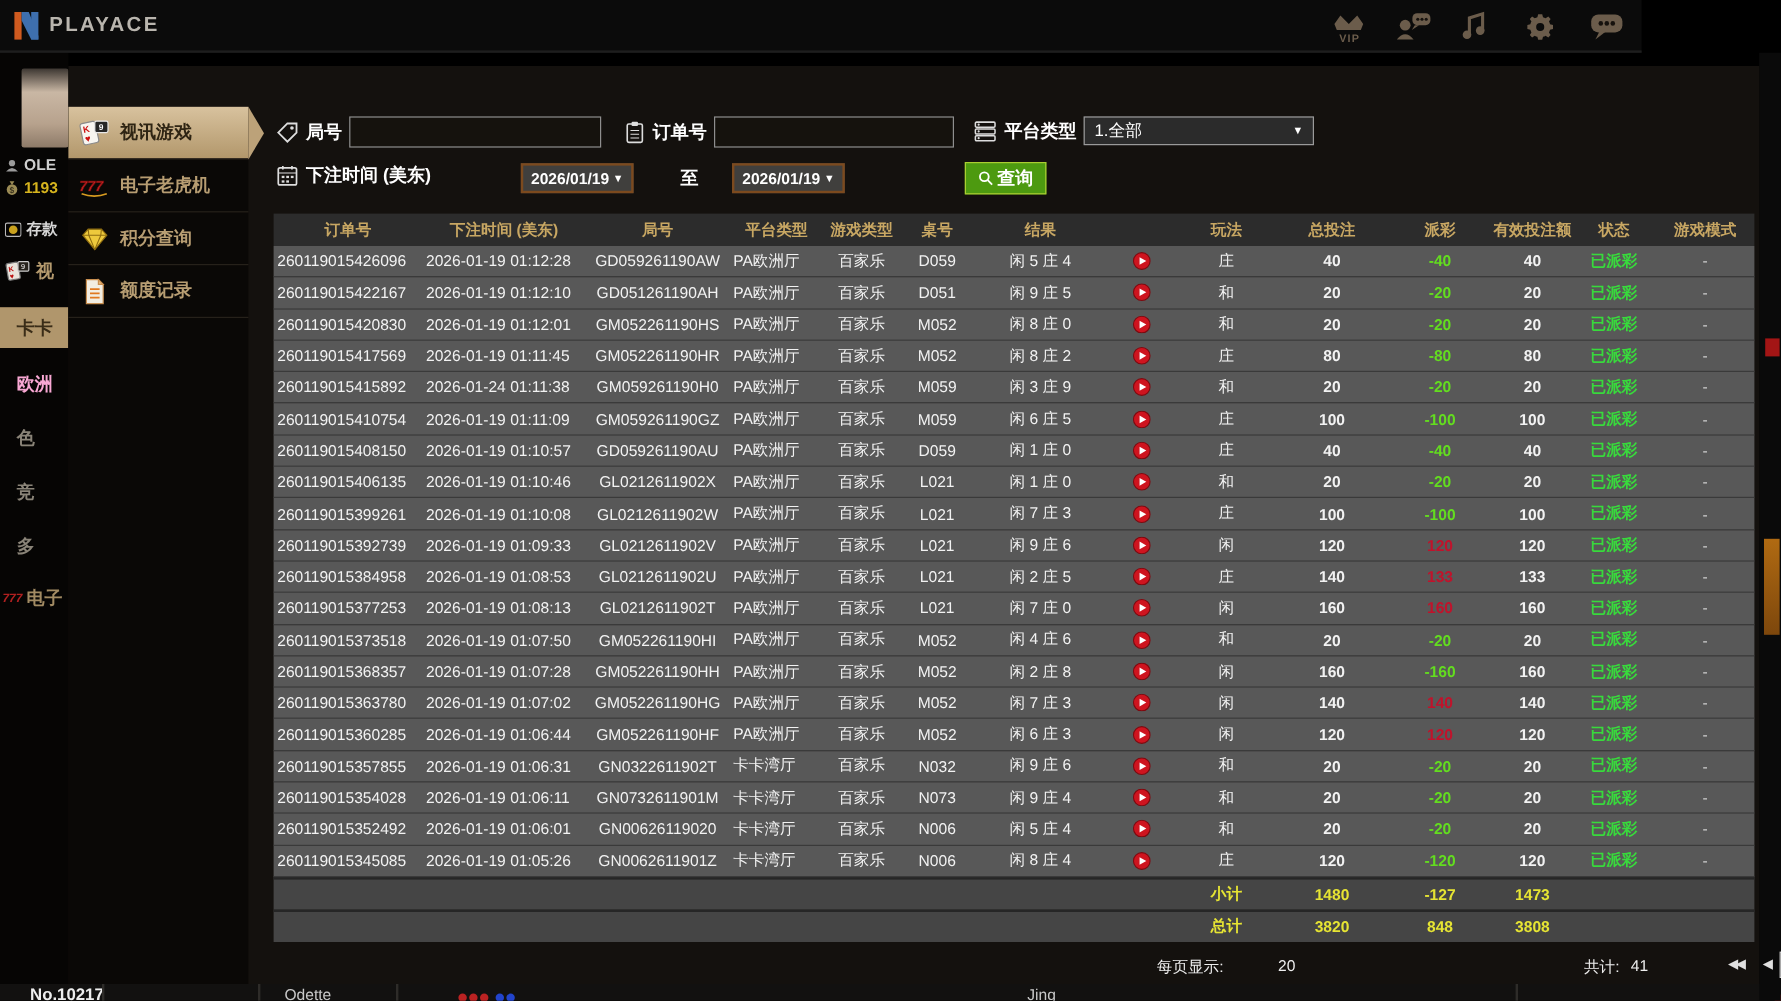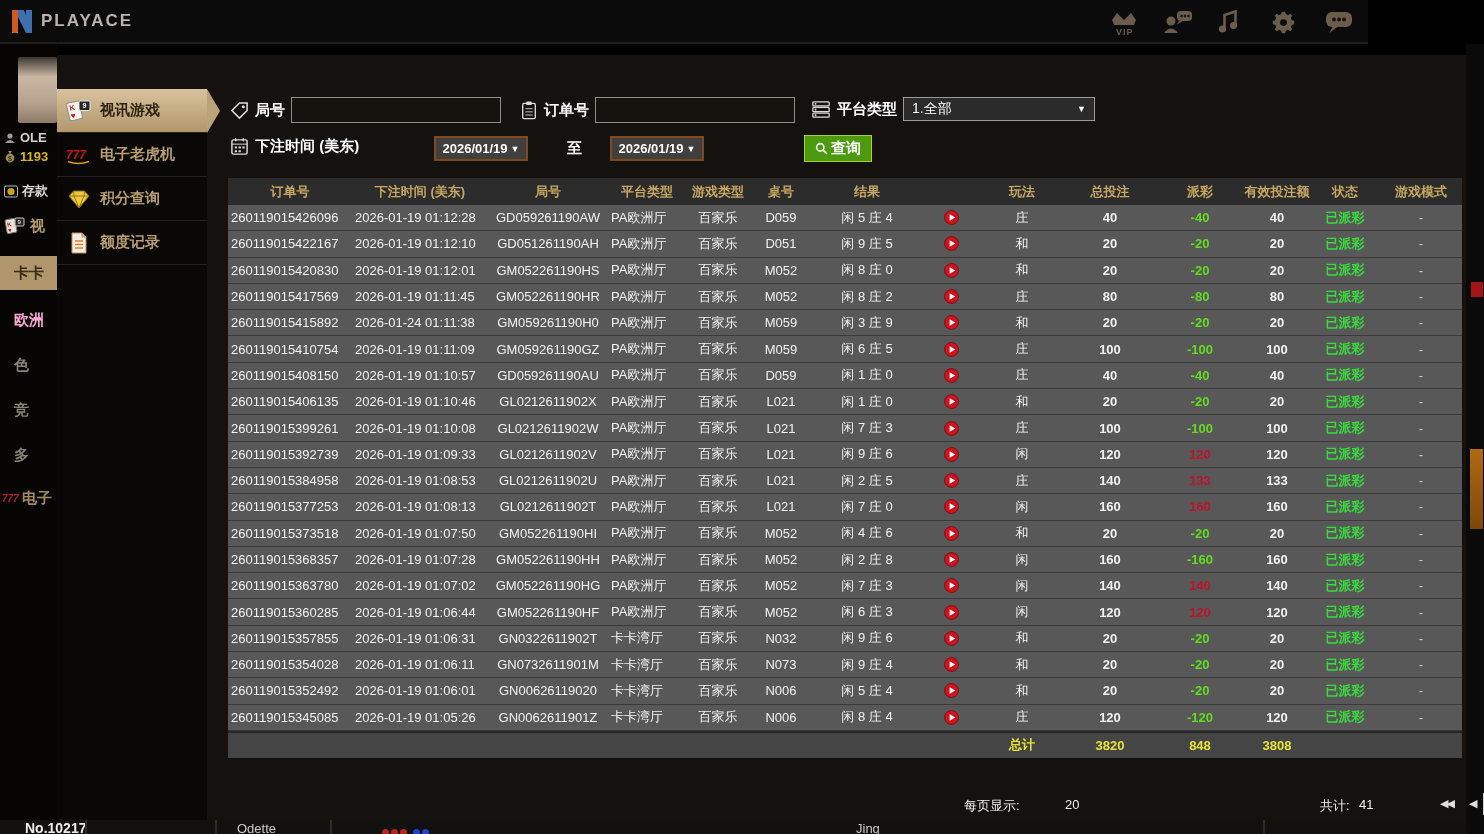--- a/index.html
+++ b/index.html
@@ -768,20 +768,26 @@
           </span>
           <span class="c">庄</span>
           <span class="c num">120</span>
           <span class="c num pay-neg">-120</span>
           <span class="c num">120</span>
           <span class="c st-green">已派彩</span>
           <span class="c mode-dash">-</span>
         </div>
       </div>
     <div class="sumrow">
+      <span class="sc" style="grid-column:9;">小计</span>
+      <span class="sc" style="grid-column:10;">1480</span>
+      <span class="sc" style="grid-column:11;">-127</span>
+      <span class="sc" style="grid-column:12;">1473</span>
+    </div>
+    <div class="sumrow">
       <span class="sc" style="grid-column:9;">总计</span>
       <span class="sc" style="grid-column:10;">3820</span>
       <span class="sc" style="grid-column:11;">848</span>
       <span class="sc" style="grid-column:12;">3808</span>
     </div>
   </div>
 
   <div class="pager">
     <span style="left:757px;">每页显示:</span>
     <span style="left:858px;">20</span>

